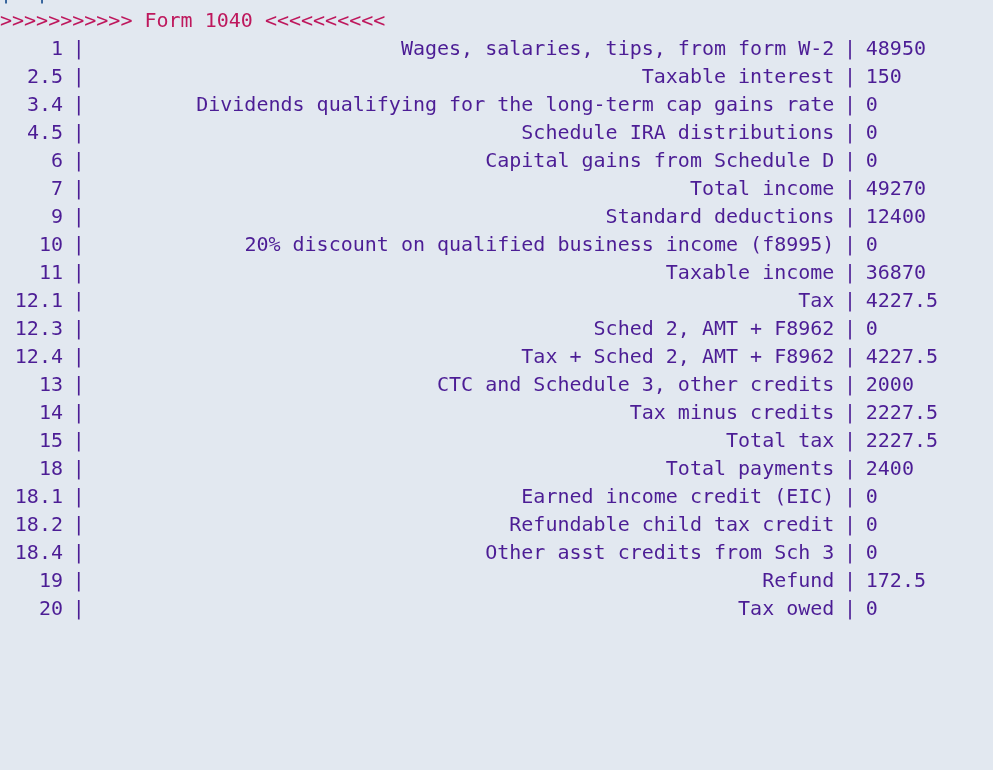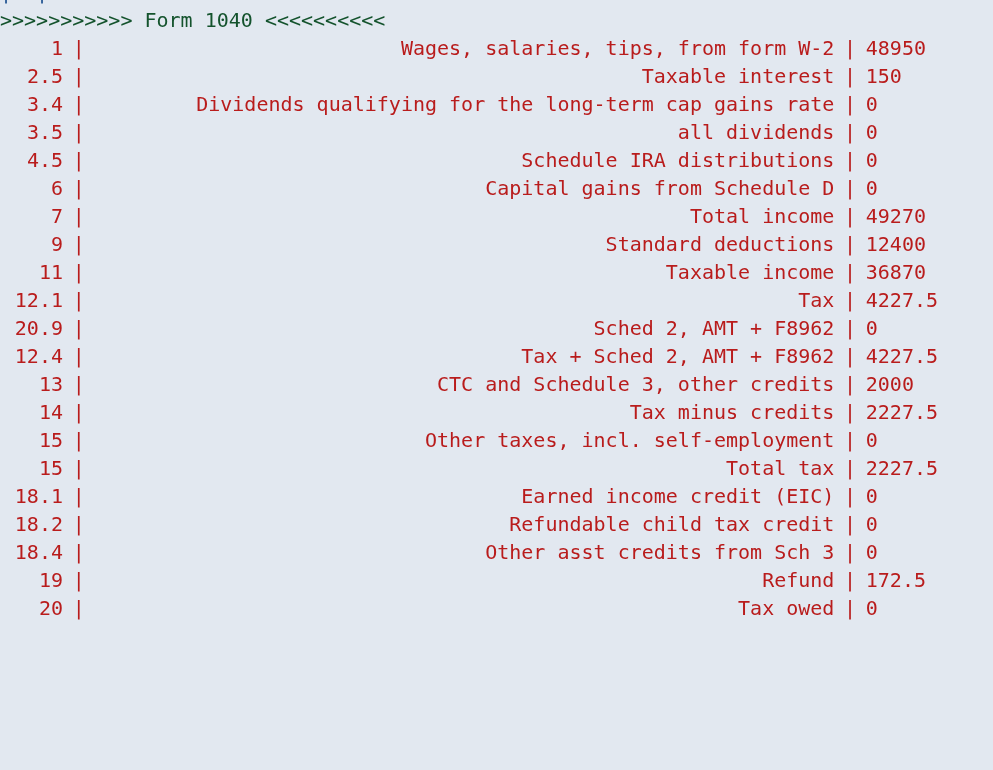--- a/index.html
+++ b/index.html
@@ -49,31 +49,31 @@
     top: 6px;
     left: 0;
     width: 993px;
   }
 
   .header-line {
     white-space: pre;
     height: 28px;
     line-height: 28px;
     font-size: 20px;
-    color: #14532d;
+    color: #be185d;
     padding-left: 0px;
   }
 
   .row {
     height: 28px;
     line-height: 28px;
     font-size: 20px;
     white-space: pre;
     display: block;
-    color: #b91c1c;
+    color: #4c1d95;
     text-decoration: underline;
   }
 
   
   .c-label {
     display: inline-block;
     width: 63px;        
     text-align: right;
   }
   .c-bar1 {
@@ -105,33 +105,33 @@
   <div class="clipped-line">|  |</div>
 
   <div class="screen-body">
 
     <div class="header-line">&gt;&gt;&gt;&gt;&gt;&gt;&gt;&gt;&gt;&gt;&gt; Form 1040 &lt;&lt;&lt;&lt;&lt;&lt;&lt;&lt;&lt;&lt;</div>
 
     <div id="rows-container">
         <div class="row"><span class="c-label">1</span><span class="c-bar1">|</span><span class="c-desc">Wages, salaries, tips, from form W-2</span><span class="c-bar2">|</span><span class="c-value">48950</span></div>
         <div class="row"><span class="c-label">2.5</span><span class="c-bar1">|</span><span class="c-desc">Taxable interest</span><span class="c-bar2">|</span><span class="c-value">150</span></div>
         <div class="row"><span class="c-label">3.4</span><span class="c-bar1">|</span><span class="c-desc">Dividends qualifying for the long-term cap gains rate</span><span class="c-bar2">|</span><span class="c-value">0</span></div>
-        <div class="row"><span class="c-label">3.5</span><span class="c-bar1">|</span><span class="c-desc">all dividends</span><span class="c-bar2">|</span><span class="c-value">0</span></div>
         <div class="row"><span class="c-label">4.5</span><span class="c-bar1">|</span><span class="c-desc">Schedule IRA distributions</span><span class="c-bar2">|</span><span class="c-value">0</span></div>
         <div class="row"><span class="c-label">6</span><span class="c-bar1">|</span><span class="c-desc">Capital gains from Schedule D</span><span class="c-bar2">|</span><span class="c-value">0</span></div>
         <div class="row"><span class="c-label">7</span><span class="c-bar1">|</span><span class="c-desc">Total income</span><span class="c-bar2">|</span><span class="c-value">49270</span></div>
         <div class="row"><span class="c-label">9</span><span class="c-bar1">|</span><span class="c-desc">Standard deductions</span><span class="c-bar2">|</span><span class="c-value">12400</span></div>
+        <div class="row"><span class="c-label">10</span><span class="c-bar1">|</span><span class="c-desc">20% discount on qualified business income (f8995)</span><span class="c-bar2">|</span><span class="c-value">0</span></div>
         <div class="row"><span class="c-label">11</span><span class="c-bar1">|</span><span class="c-desc">Taxable income</span><span class="c-bar2">|</span><span class="c-value">36870</span></div>
         <div class="row"><span class="c-label">12.1</span><span class="c-bar1">|</span><span class="c-desc">Tax</span><span class="c-bar2">|</span><span class="c-value">4227.5</span></div>
-        <div class="row"><span class="c-label">20.9</span><span class="c-bar1">|</span><span class="c-desc">Sched 2, AMT + F8962</span><span class="c-bar2">|</span><span class="c-value">0</span></div>
+        <div class="row"><span class="c-label">12.3</span><span class="c-bar1">|</span><span class="c-desc">Sched 2, AMT + F8962</span><span class="c-bar2">|</span><span class="c-value">0</span></div>
         <div class="row"><span class="c-label">12.4</span><span class="c-bar1">|</span><span class="c-desc">Tax + Sched 2, AMT + F8962</span><span class="c-bar2">|</span><span class="c-value">4227.5</span></div>
         <div class="row"><span class="c-label">13</span><span class="c-bar1">|</span><span class="c-desc">CTC and Schedule 3, other credits</span><span class="c-bar2">|</span><span class="c-value">2000</span></div>
         <div class="row"><span class="c-label">14</span><span class="c-bar1">|</span><span class="c-desc">Tax minus credits</span><span class="c-bar2">|</span><span class="c-value">2227.5</span></div>
-        <div class="row"><span class="c-label">15</span><span class="c-bar1">|</span><span class="c-desc">Other taxes, incl. self-employment</span><span class="c-bar2">|</span><span class="c-value">0</span></div>
         <div class="row"><span class="c-label">15</span><span class="c-bar1">|</span><span class="c-desc">Total tax</span><span class="c-bar2">|</span><span class="c-value">2227.5</span></div>
+        <div class="row"><span class="c-label">18</span><span class="c-bar1">|</span><span class="c-desc">Total payments</span><span class="c-bar2">|</span><span class="c-value">2400</span></div>
         <div class="row"><span class="c-label">18.1</span><span class="c-bar1">|</span><span class="c-desc">Earned income credit (EIC)</span><span class="c-bar2">|</span><span class="c-value">0</span></div>
         <div class="row"><span class="c-label">18.2</span><span class="c-bar1">|</span><span class="c-desc">Refundable child tax credit</span><span class="c-bar2">|</span><span class="c-value">0</span></div>
         <div class="row"><span class="c-label">18.4</span><span class="c-bar1">|</span><span class="c-desc">Other asst credits from Sch 3</span><span class="c-bar2">|</span><span class="c-value">0</span></div>
         <div class="row"><span class="c-label">19</span><span class="c-bar1">|</span><span class="c-desc">Refund</span><span class="c-bar2">|</span><span class="c-value">172.5</span></div>
         <div class="row"><span class="c-label">20</span><span class="c-bar1">|</span><span class="c-desc">Tax owed</span><span class="c-bar2">|</span><span class="c-value">0</span></div>
       </div>
 
   </div>
 </div>
 

